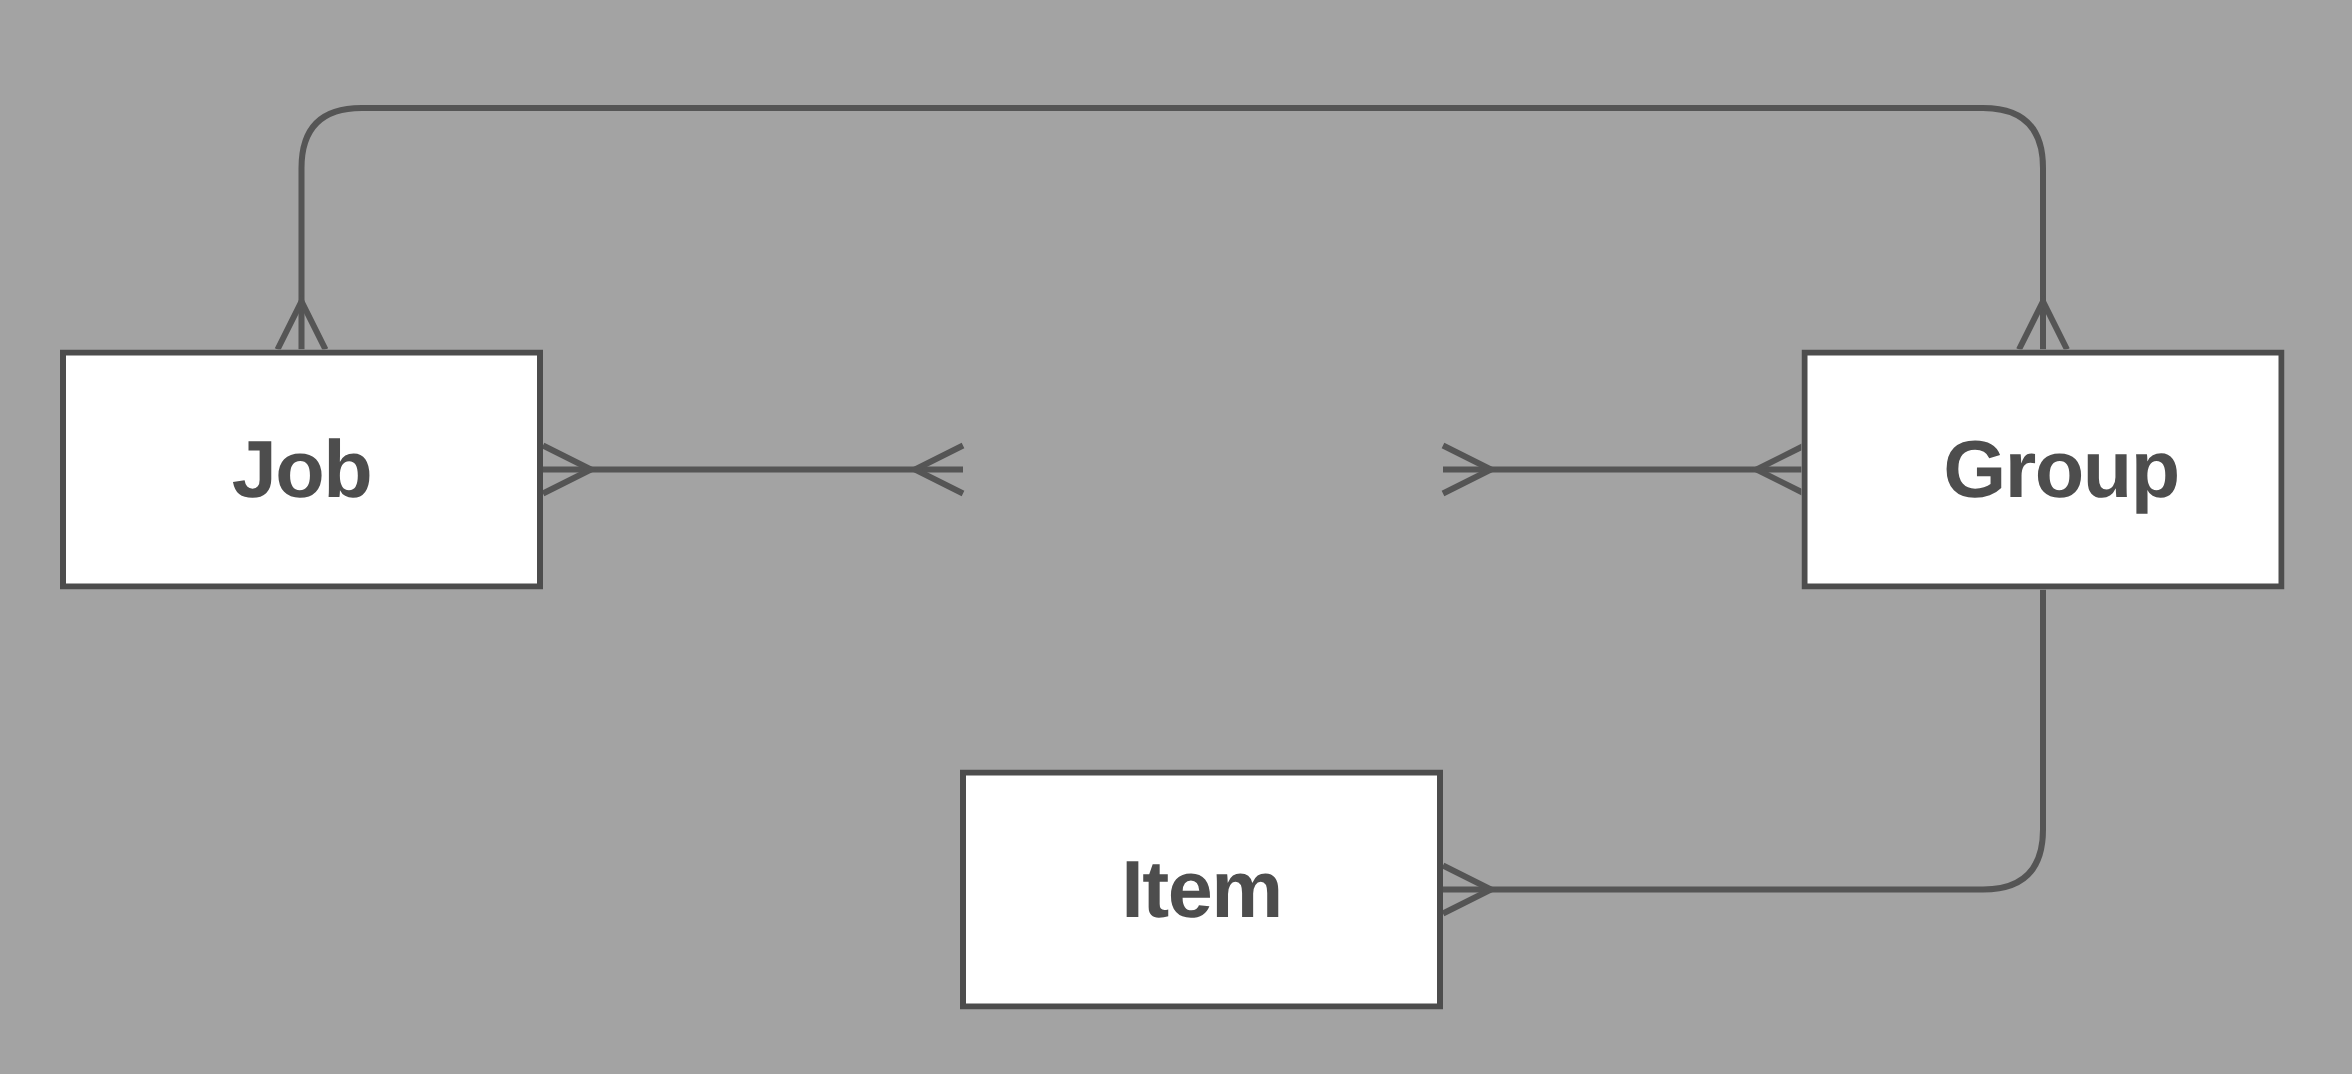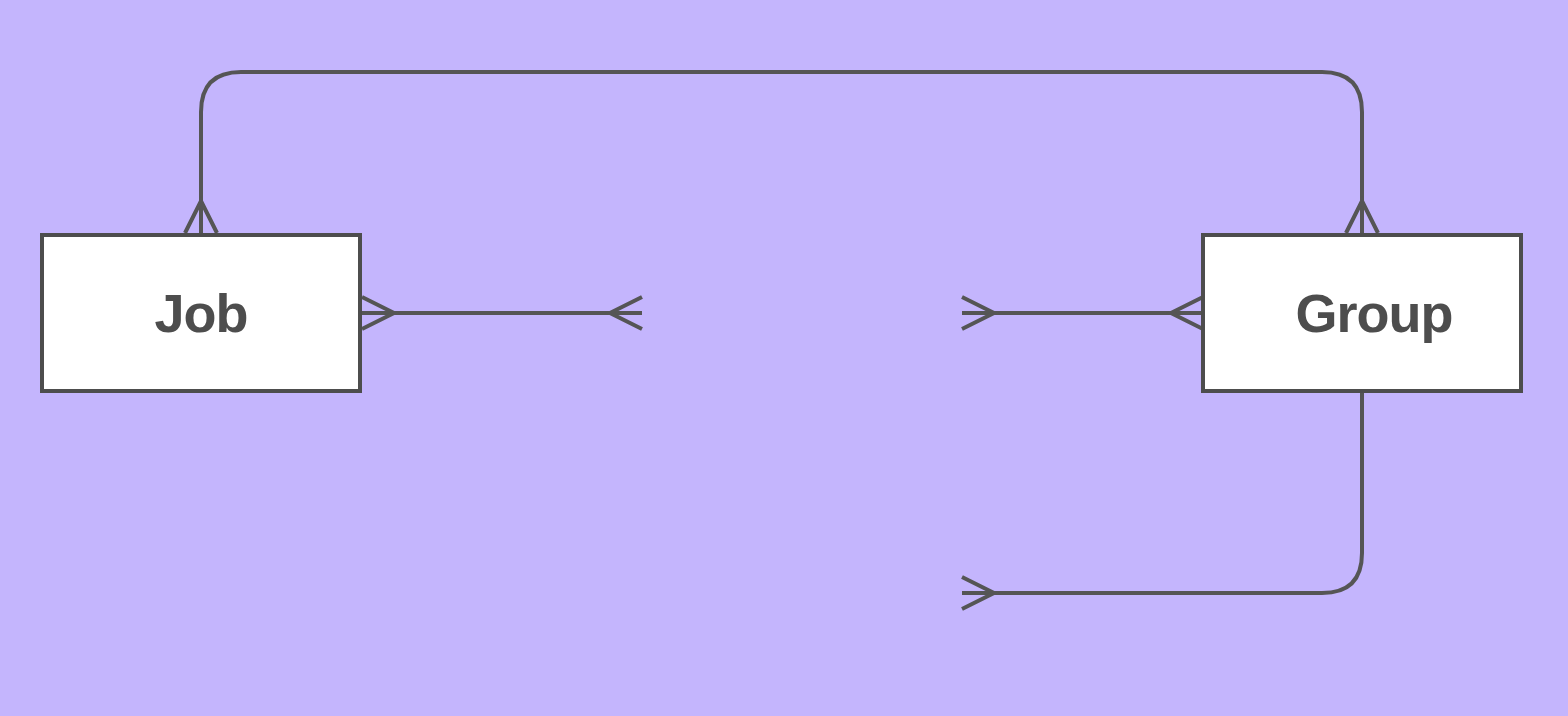--- a/index.html
+++ b/index.html
@@ -4,21 +4,21 @@
 <style>
   html, body {
     margin: 0;
     padding: 0;
     background: #000000;
   }
   .canvas {
     position: relative;
     width: 1568px;
     height: 716px;
-    background: #c4b5fd;
+    background: #a3a3a3;
     overflow: hidden;
     font-family: "Liberation Sans", sans-serif;
   }
   .connector-layer {
     position: absolute;
     left: 0;
     top: 0;
     width: 1568px;
     height: 716px;
   }
@@ -78,14 +78,17 @@
 
   <div class="entity" id="entity-job">
     <span class="entity-label">Job</span>
   </div>
 
 
   <div class="entity" id="entity-group">
     <span class="entity-label">Group</span>
   </div>
 
+  <div class="entity" id="entity-item">
+    <span class="entity-label">Item</span>
+  </div>
 
 </div>
 
 </body></html>

